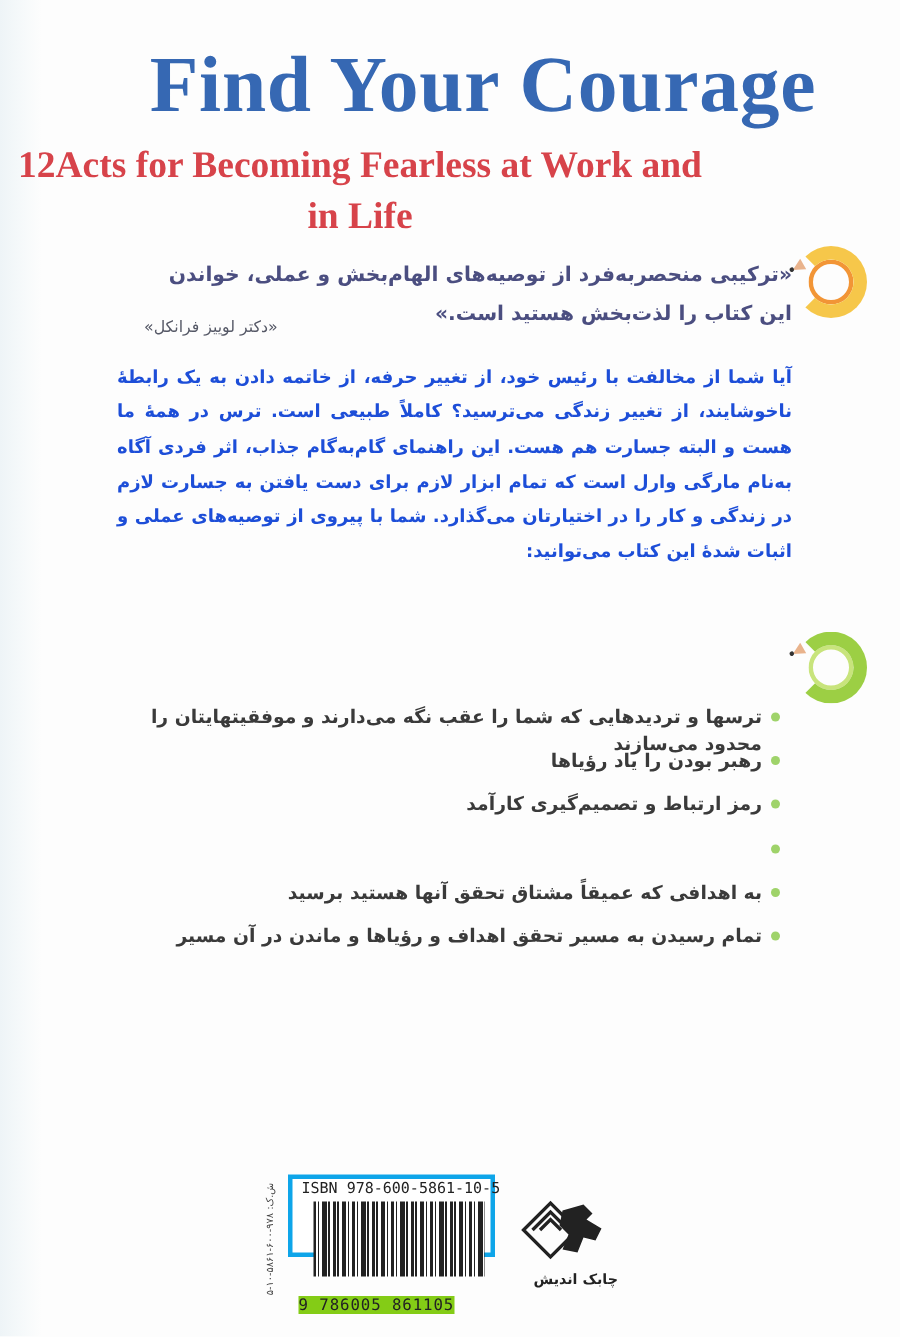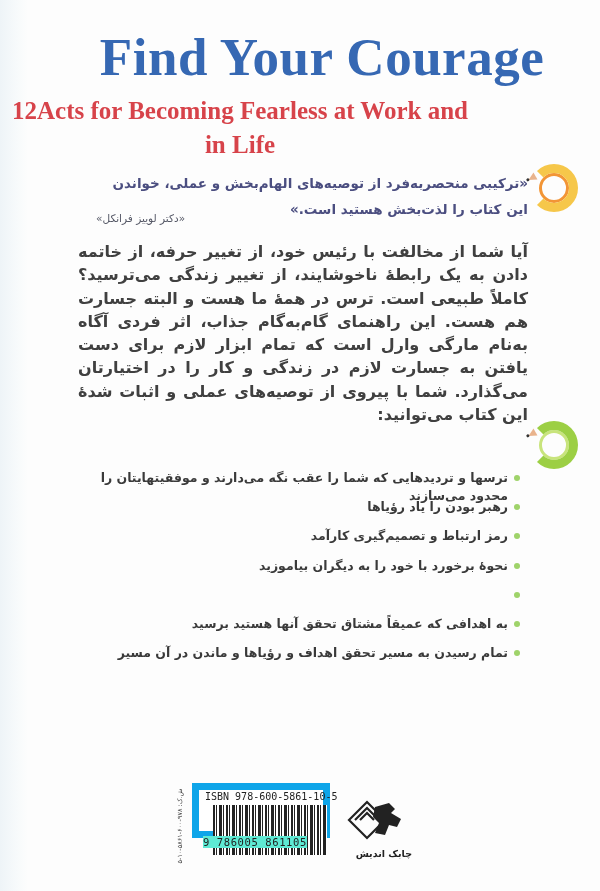--- a/index.html
+++ b/index.html
@@ -58,58 +58,58 @@
       border-right: 8px solid #e9b38c;
     }
     .pencil-tip::before {
       content: ""; position: absolute; left: -2px; top: -2px;
       width: 3px; height: 3px; background: #333; border-radius: 50%;
     }
     .tip-1 { left: 528px; top: 174px; transform: rotate(-30deg); }
     .tip-2 { left: 528px; top: 430px; transform: rotate(-30deg); }
     .body-text {
       position: absolute; right: 72px; top: 240px; width: 450px;
-      font-size: 16px; font-weight: bold; color: #404040; line-height: 23.3px;
+      font-size: 12px; font-weight: bold; color: #1d4ed8; line-height: 23.3px;
       text-align: justify; text-align-last: right;
     }
     .bullets {
       position: absolute; right: 80px; top: 437px; width: 440px;
       list-style: none;
       margin-top: 32px;
     }
     .bullets li {
       position: relative;
       font-size: 12.5px; font-weight: bold; color: #3a3a3a;
       height: 29.2px; line-height: 18px;
       padding-right: 12px;
     }
     .bullet-dot {
       position: absolute; right: 0; top: 6px;
       width: 6px; height: 6px; border-radius: 50%;
       background: #9fd36a;
     }
     .isbn-box {
       position: absolute; left: 192px; top: 783px; width: 138px; height: 55px;
-      border: 7px solid #0ea5e9; background: #fff;
+      border: 3px solid #0ea5e9; background: #fff;
       font-family: "DejaVu Sans Mono", "Liberation Mono", monospace;
     }
     .isbn-label {
       position: absolute; left: 6px; top: 1px; font-size: 10px; color: #222; white-space: nowrap;
     }
     .barcode {
       position: absolute; left: 14px; top: 15px; width: 114px; height: 50px;
       background: repeating-linear-gradient(to right,
         #222 0px, #222 2px, #fff 2px, #fff 3px,
         #222 3px, #222 4px, #fff 4px, #fff 6px,
         #222 6px, #222 9px, #fff 9px, #fff 10px,
         #222 10px, #222 11px, #fff 11px, #fff 13px);
     }
     .barcode-digits {
-      position: absolute; left: 4px; top: 46px; font-size: 10.5px; color: #222;
-      background: #5eead4; white-space: nowrap; letter-spacing: 0.6px;
+      position: absolute; left: 4px; top: 78px; font-size: 10.5px; color: #222;
+      background: #84cc16; white-space: nowrap; letter-spacing: 0.6px;
     }
     .vertical-note {
       position: absolute; left: 170px; top: 822px;
       transform: rotate(-90deg); transform-origin: center;
       font-size: 6.5px; color: #444; white-space: nowrap; width: 100px; text-align: center;
       margin-left: -40px;
     }
     .publisher-logo {
       position: absolute; left: 345px; top: 795px; width: 62px; height: 50px;
     }
@@ -134,21 +134,20 @@
 
 <p class="body-text rtl">آیا شما از مخالفت با رئیس خود، از تغییر حرفه، از خاتمه دادن به یک رابطهٔ ناخوشایند، از تغییر زندگی می‌ترسید؟ کاملاً طبیعی است. ترس در همهٔ ما هست و البته جسارت هم هست. این راهنمای گام‌به‌گام جذاب، اثر فردی آگاه به‌نام مارگی وارل است که تمام ابزار لازم برای دست یافتن به جسارت لازم در زندگی و کار را در اختیارتان می‌گذارد. شما با پیروی از توصیه‌های عملی و اثبات شدهٔ این کتاب می‌توانید:</p>
 
 <div class="pencil-ring ring-green"></div>
 <div class="pencil-tip tip-2"></div>
 
 <ul class="bullets rtl">
   <li><span class="bullet-dot"></span><span>ترسها و تردیدهایی که شما را عقب نگه می‌دارند و موفقیتهایتان را محدود می‌سازند</span></li>
   <li><span class="bullet-dot"></span><span>رهبر بودن را یاد رؤیاها</span></li>
   <li><span class="bullet-dot"></span><span>رمز ارتباط و تصمیم‌گیری کارآمد</span></li>
-  <li><span class="bullet-dot"></span><span>نحوهٔ برخورد با خود را به دیگران بیاموزید</span></li>
   <li><span class="bullet-dot"></span></li>
   <li><span class="bullet-dot"></span><span>به اهدافی که عمیقاً مشتاق تحقق آنها هستید برسید</span></li>
   <li><span class="bullet-dot"></span><span>تمام رسیدن به مسیر تحقق اهداف و رؤیاها و ماندن در آن مسیر</span></li>
 </ul>
 
 <div class="vertical-note">ش.ک: ۹۷۸-۶۰۰-۵۸۶۱-۱۰-۵</div>
 
 <div class="isbn-box">
   <div class="isbn-label">ISBN 978-600-5861-10-5</div>
   <div class="barcode"></div>

